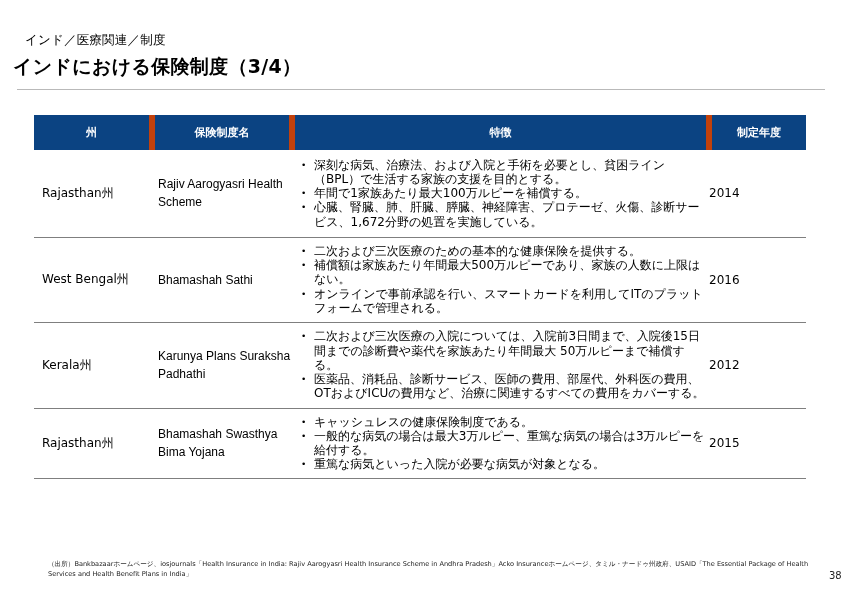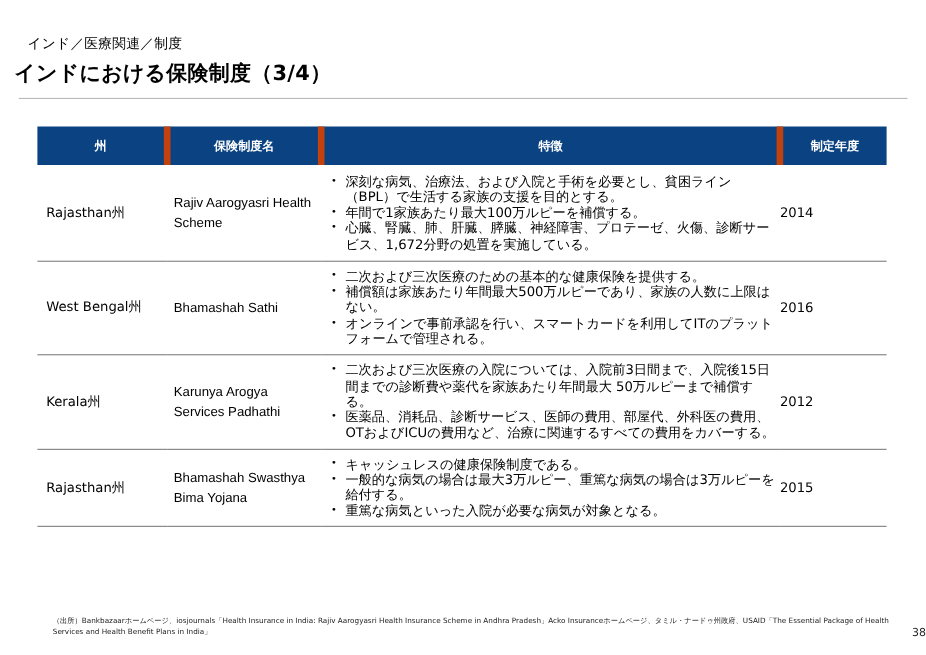--- a/index.html
+++ b/index.html
@@ -164,21 +164,21 @@
           <li>二次および三次医療のための基本的な健康保険を提供する。</li>
           <li>補償額は家族あたり年間最大500万ルピーであり、家族の人数に上限はない。</li>
           <li>オンラインで事前承認を行い、スマートカードを利用してITのプラットフォームで管理される。</li>
         </ul>
       </td>
       <td class="year">2016</td>
     </tr>
     <tr style="height:86px">
       <td class="state">Kerala州</td>
       <td class="scheme">
-        <span>Karunya Arogya Services Padhathi</span>
+        <span>Karunya Plans Suraksha Padhathi</span>
       </td>
       <td class="features">
         <ul class="bullets">
           <li>二次および三次医療の入院については、入院前3日間まで、入院後15日間までの診断費や薬代を家族あたり年間最大 50万ルピーまで補償する。</li>
           <li>医薬品、消耗品、診断サービス、医師の費用、部屋代、外科医の費用、OTおよびICUの費用など、治療に関連するすべての費用をカバーする。</li>
         </ul>
       </td>
       <td class="year">2012</td>
     </tr>
     <tr style="height:70px">

